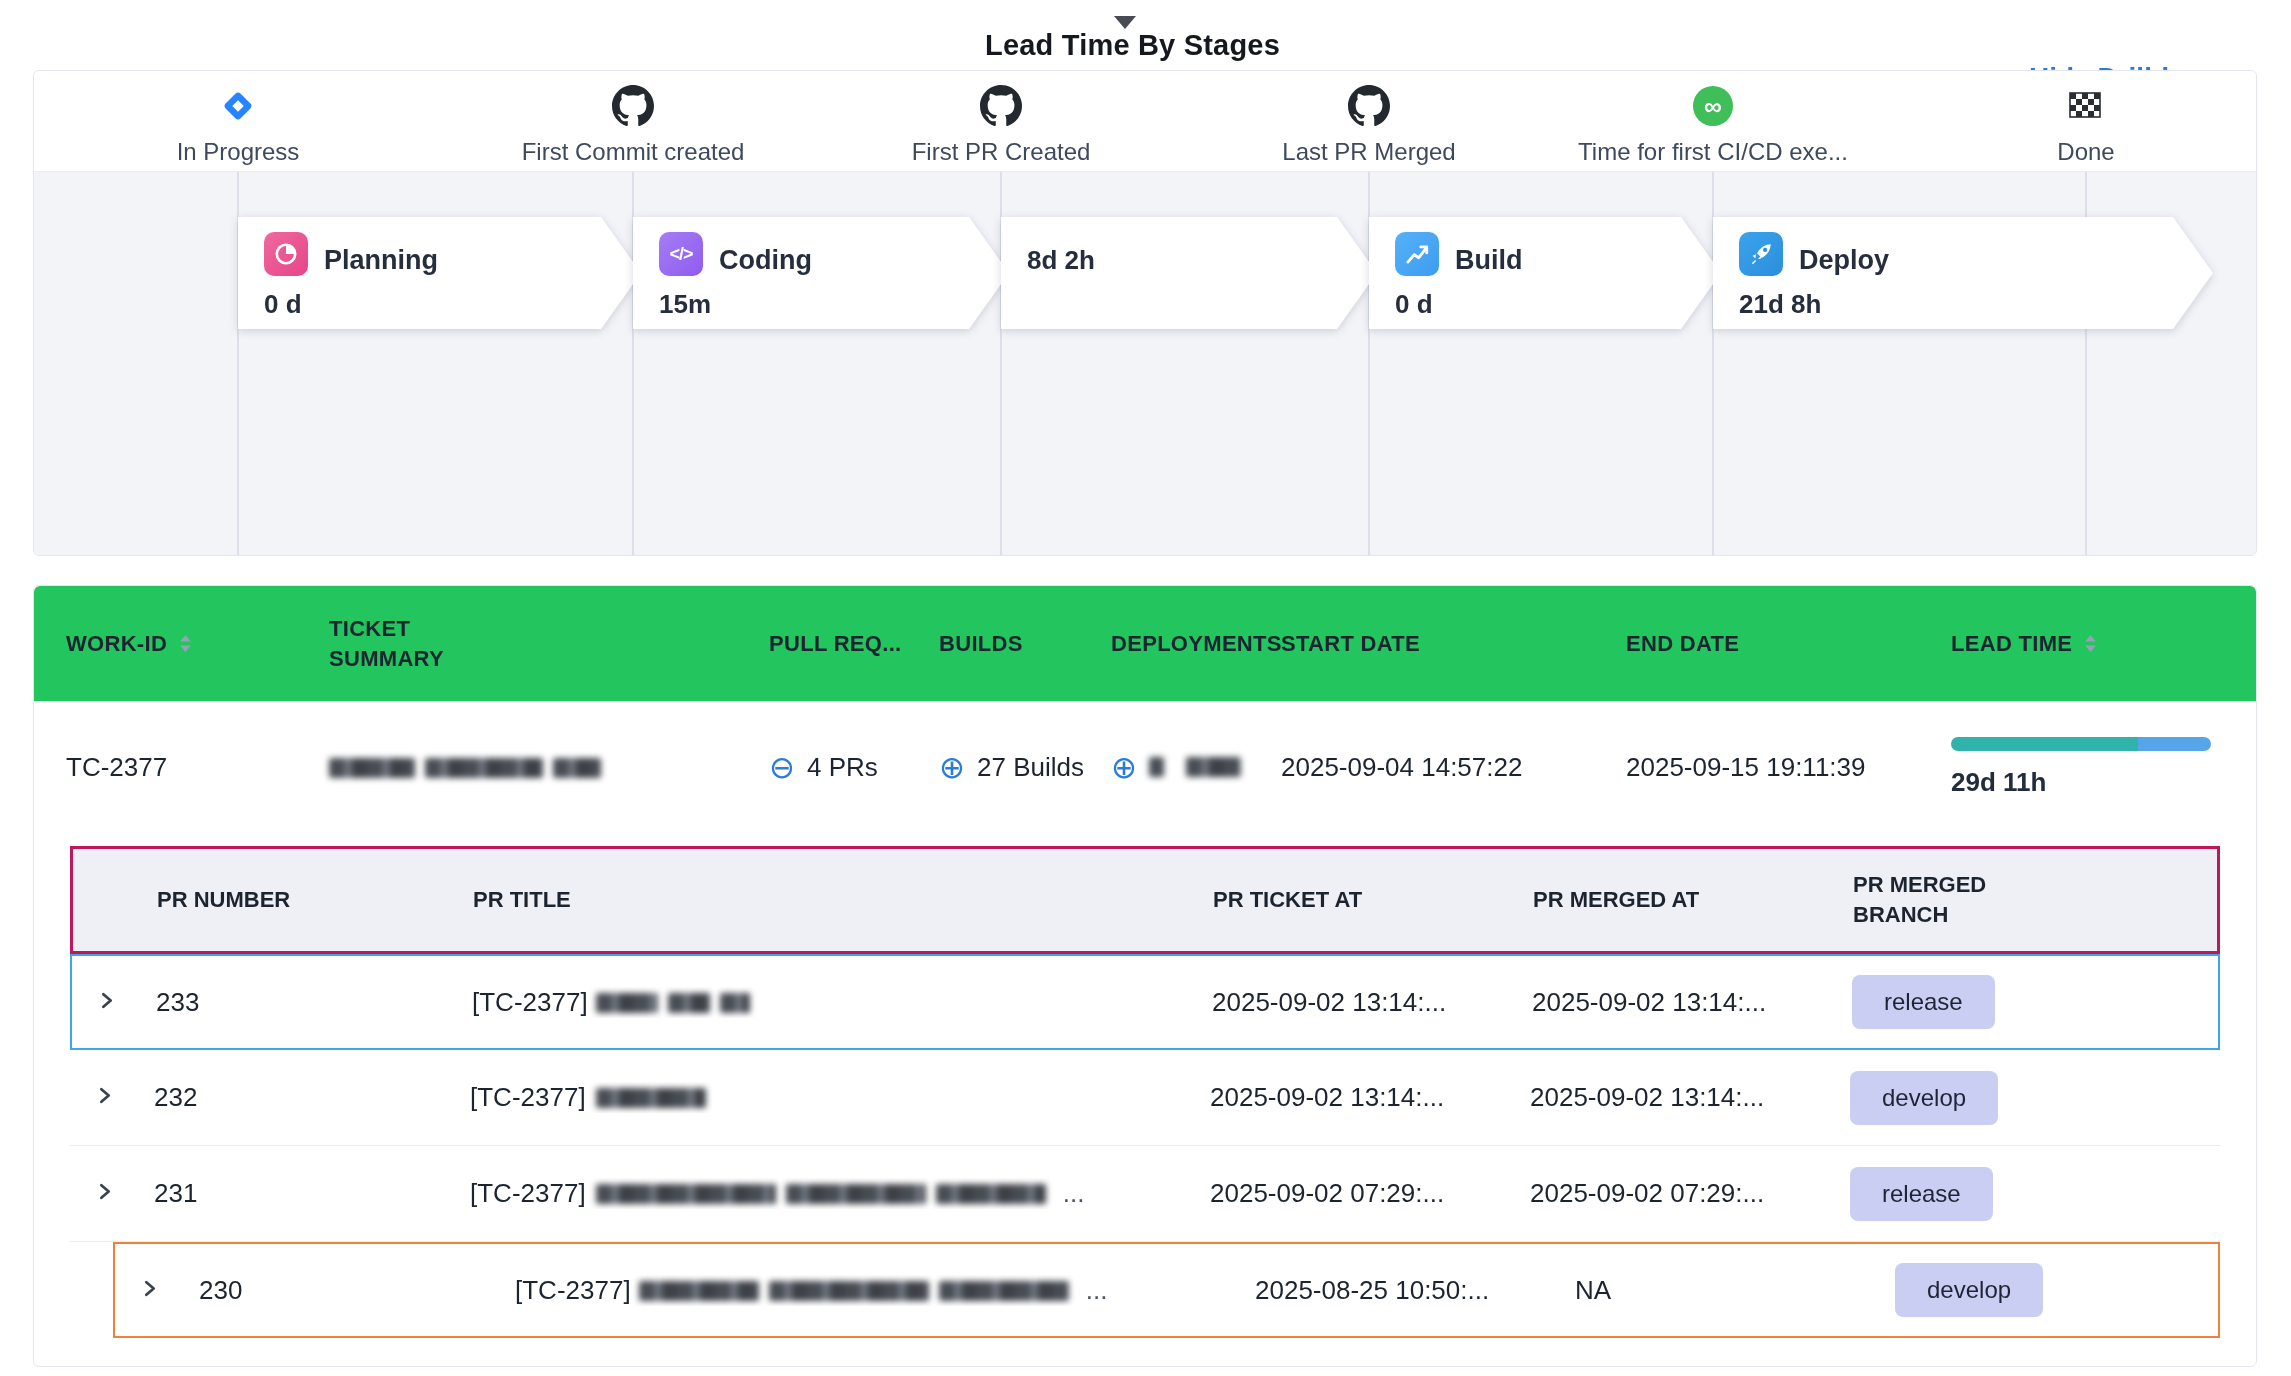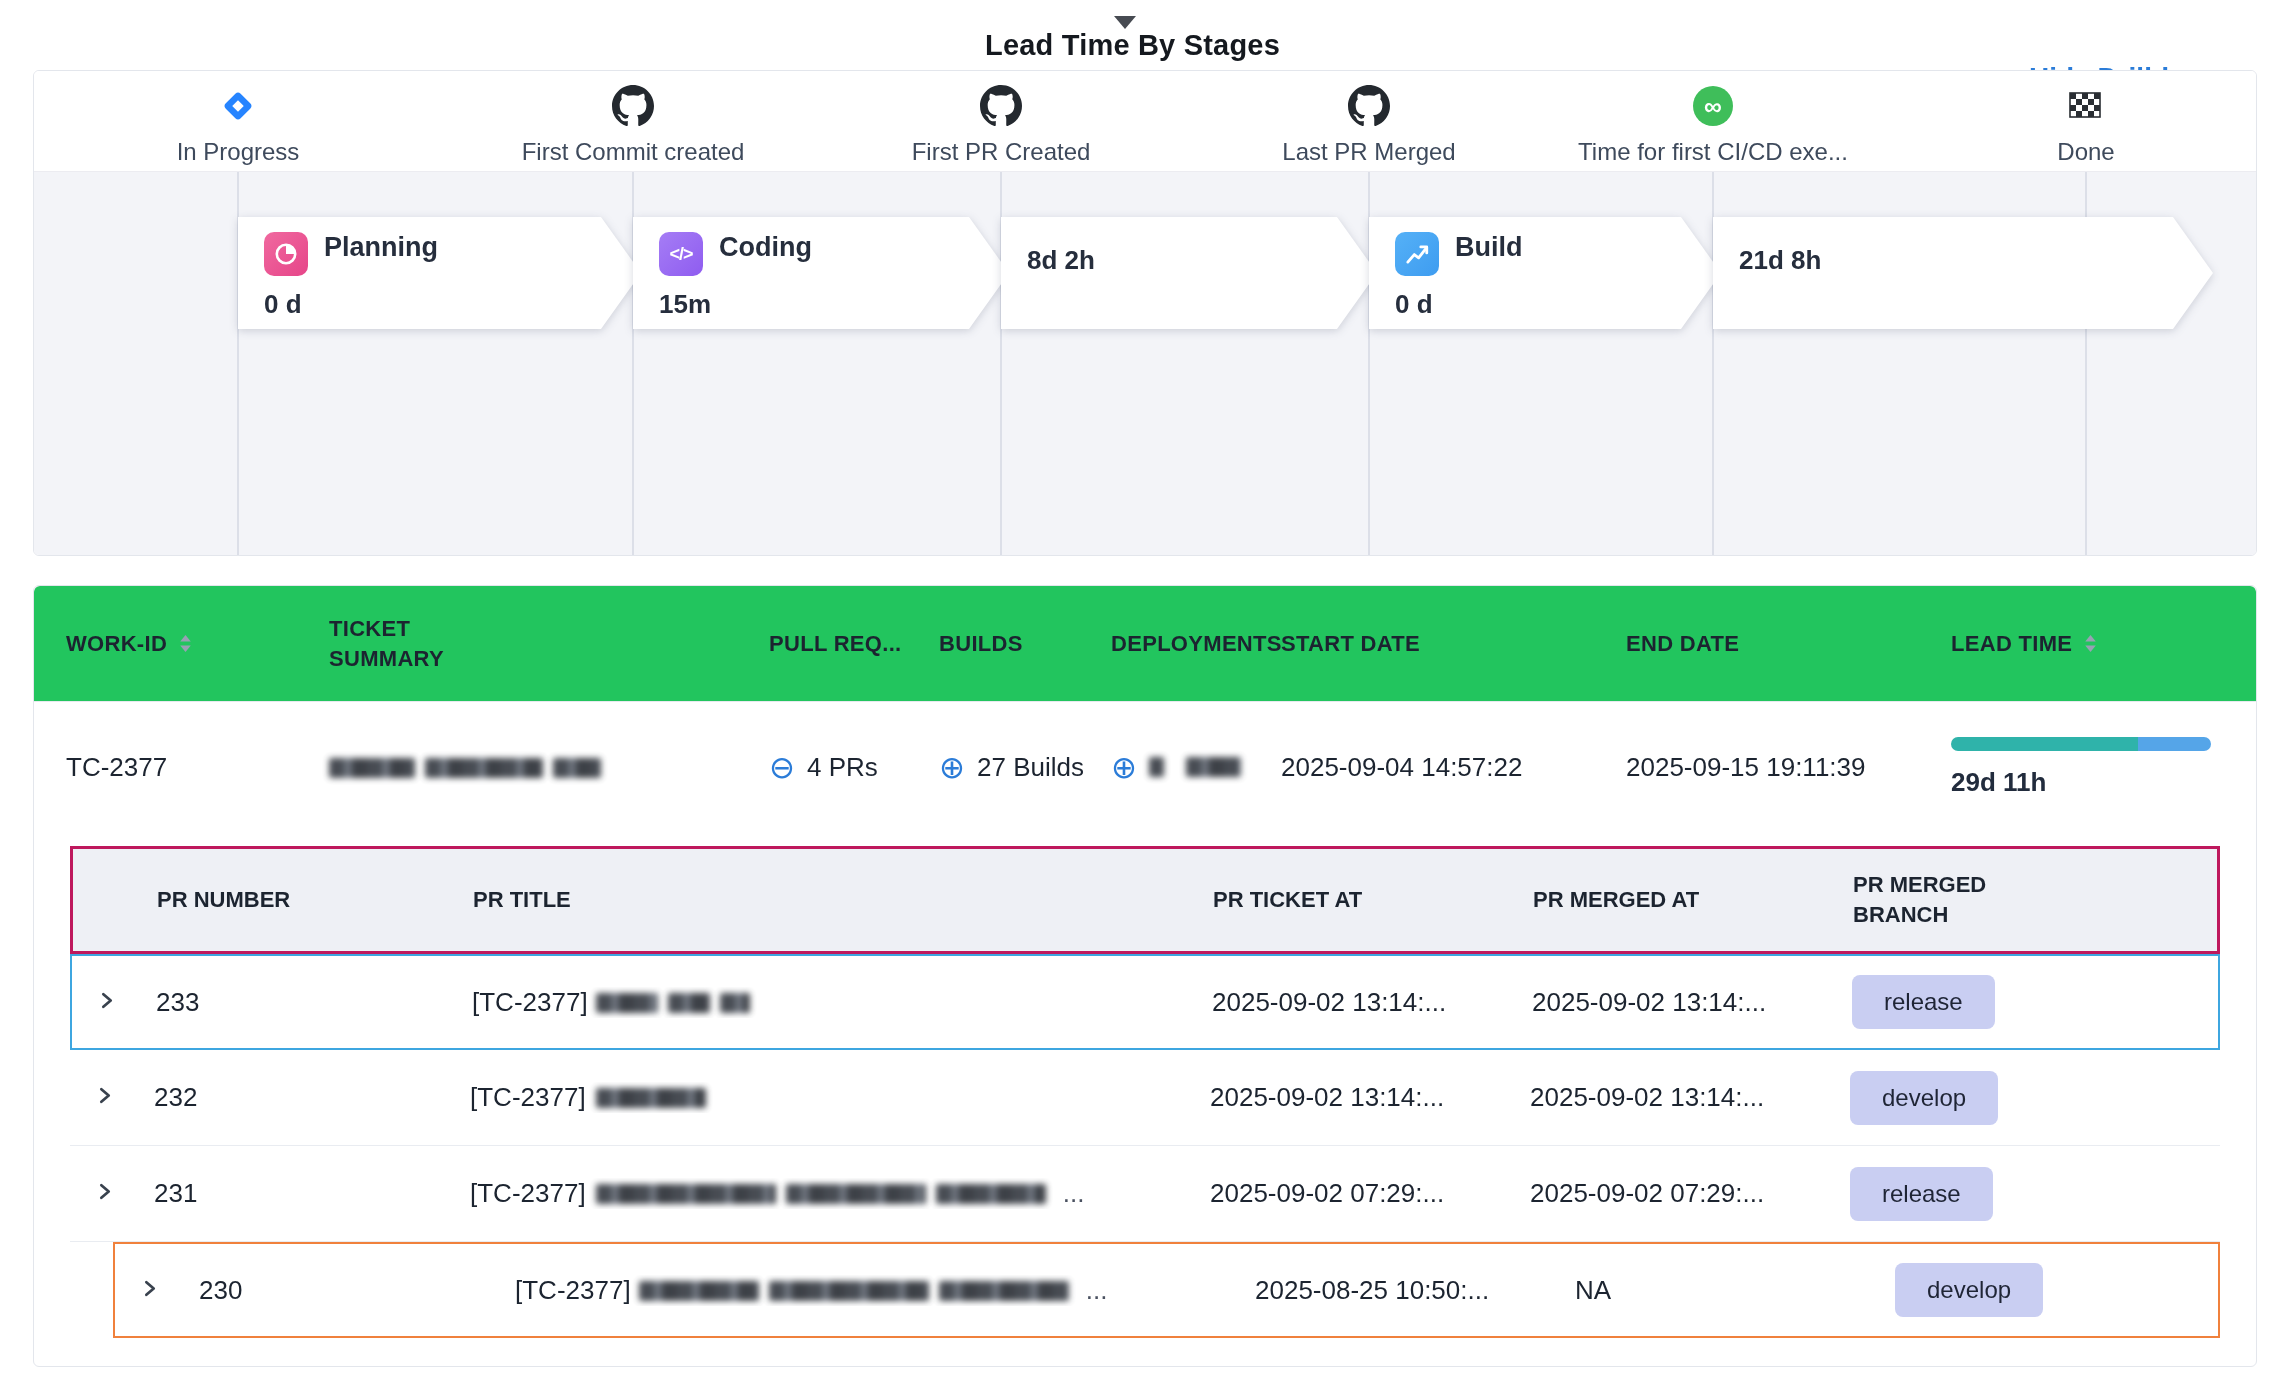--- a/index.html
+++ b/index.html
@@ -26,21 +26,21 @@
   .m-label { font-size:24px; color:#3e4a5c; white-space:nowrap; }
   .cicd-badge { width:40px; height:40px; border-radius:50%; background:#3fbe5a; color:#fff; display:flex;
                 align-items:center; justify-content:center; font-size:25px; font-weight:bold; }
 
   
   .stage-track { position:relative; height:384px; background:#f3f4f8; border-top:1px solid #ececf1; }
   .vline { position:absolute; top:0; bottom:0; width:2px; background:#dcdfe8; }
   .arrow-wrap { position:absolute; top:45px; height:112px; filter:drop-shadow(0 2px 4px rgba(25,39,70,.18)); }
   .arrow { width:100%; height:100%; background:#fff; padding:15px 0 0 26px;
            clip-path:polygon(0 0, calc(100% - 40px) 0, 100% 50%, calc(100% - 40px) 100%, 0 100%); }
-  .stage-head { display:flex; align-items:flex-start; gap:16px; }
+  .stage-head { display:flex; align-items:flex-end; gap:16px; }
   .stage-ic { width:44px; height:44px; border-radius:10px; display:flex; align-items:center; justify-content:center;
               color:#fff; flex:0 0 44px; }
   .st-planning { background:linear-gradient(135deg,#f0699f,#e64589); }
   .st-coding   { background:linear-gradient(135deg,#a57df5,#8f5cf0); }
   .st-review   { background:linear-gradient(135deg,#4a63e4,#3450d8); }
   .st-build    { background:linear-gradient(135deg,#55b1f7,#3e9cf0); }
   .st-deploy   { background:linear-gradient(135deg,#3aa3ec,#2b8fdc); }
   .stage-name { font-size:27px; font-weight:bold; color:#262e3d; }
   .stage-dur  { margin-top:13px; font-size:26px; font-weight:bold; color:#262e3d; }
   .code-glyph { font-size:18px; font-weight:bold; letter-spacing:-1px; }
@@ -215,20 +215,30 @@
                 </svg>
             </span>
             <span class="stage-name">Build</span>
           </div>
           <div class="stage-dur">0 d</div>
         </div>
       </div>
 
       <div class="arrow-wrap" style="left:1679px;width:500px">
         <div class="arrow">
+          <div class="stage-head">
+            <span class="stage-ic st-deploy">
+              <svg width="26" height="26" viewBox="0 0 24 24">
+                  <path fill="#fff" d="M21 3c-4.8.3-8.4 2.3-10.8 5.6l-1.9 2.6 4.5 4.5 2.6-1.9C18.7 11.4 20.7 7.8 21 3z"></path>
+                  <circle cx="15.8" cy="8.2" r="1.9" fill="#2b8fdc"></circle>
+                  <path fill="#fff" d="M7.6 12.3l-3.4 1.2 2.5 2.5zM11.7 16.4l1.2-3.4-3.7 3.7zM6.5 17.5l-3 3 1 1 3-3z"></path>
+                </svg>
+            </span>
+            <span class="stage-name">Deploy</span>
+          </div>
           <div class="stage-dur">21d 8h</div>
         </div>
       </div>
     </div>
   </section>
 
   <section class="panel panel-table">
 
     <div class="wt-grid wt-header">
       <div class="cell">

